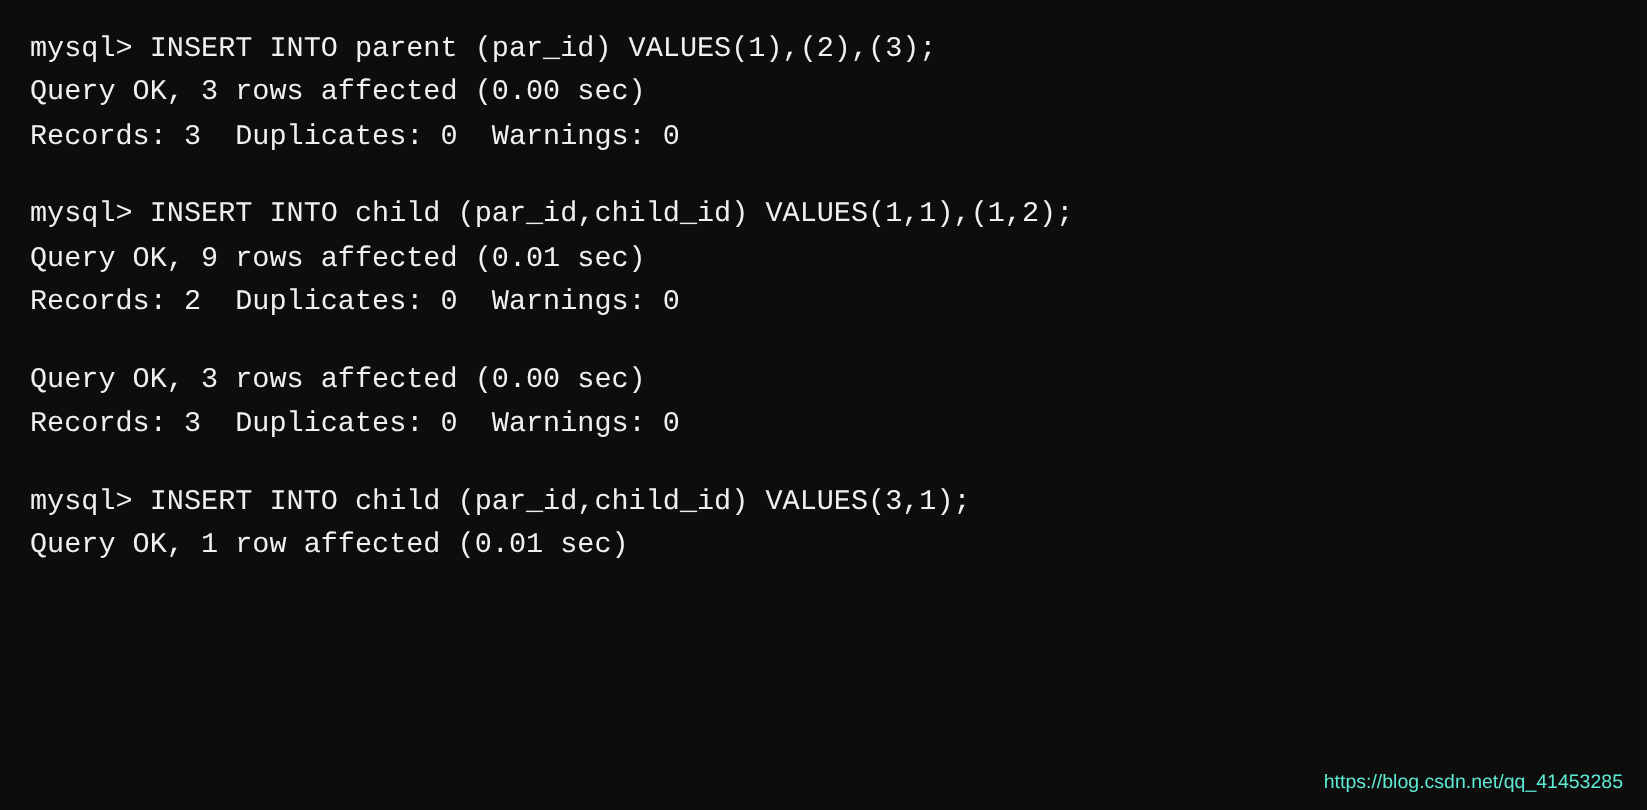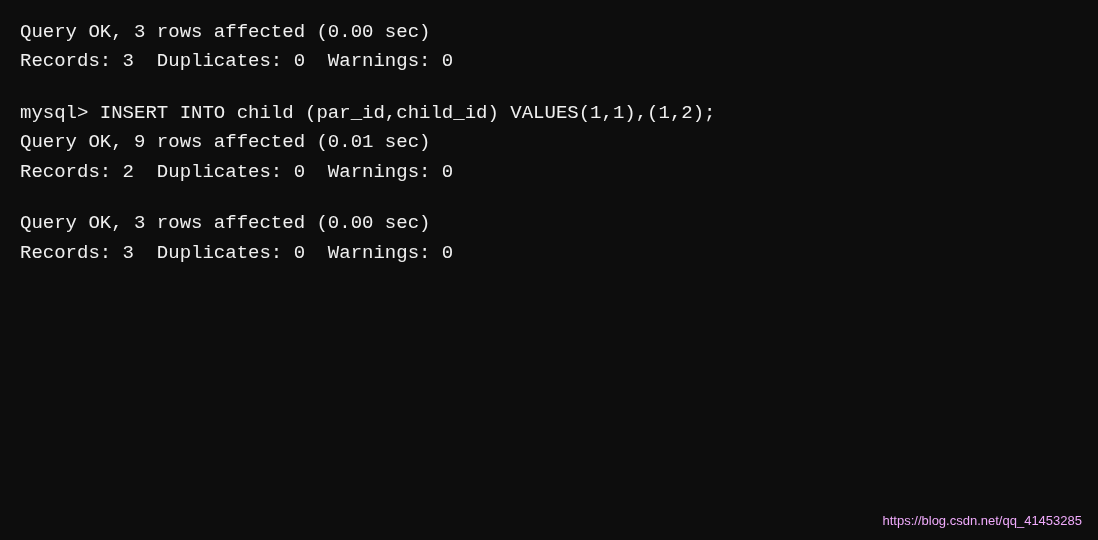--- a/index.html
+++ b/index.html
@@ -30,37 +30,42 @@
 
     .line {
       white-space: pre;
       display: block;
     }
 
     .watermark {
       position: absolute;
       bottom: 12px;
       right: 16px;
-      color: #f0abfc;
+      color: #5eead4;
       font-size: 13px;
       font-family: Arial, sans-serif;
     }
   </style>
 </head>
 <body>
 
 <div class="terminal">
 <div class="block">
+      <span class="line">mysql&gt; INSERT INTO parent (par_id) VALUES(1),(2),(3);</span>
       <span class="line">Query OK, 3 rows affected (0.00 sec)</span>
       <span class="line">Records: 3  Duplicates: 0  Warnings: 0</span>
     </div>
     <div class="block">
       <span class="line">mysql&gt; INSERT INTO child (par_id,child_id) VALUES(1,1),(1,2);</span>
       <span class="line">Query OK, 9 rows affected (0.01 sec)</span>
       <span class="line">Records: 2  Duplicates: 0  Warnings: 0</span>
     </div>
     <div class="block">
       <span class="line">Query OK, 3 rows affected (0.00 sec)</span>
       <span class="line">Records: 3  Duplicates: 0  Warnings: 0</span>
     </div>
+    <div class="block">
+      <span class="line">mysql&gt; INSERT INTO child (par_id,child_id) VALUES(3,1);</span>
+      <span class="line">Query OK, 1 row affected (0.01 sec)</span>
+    </div>
   </div>
 
 <div class="watermark">https://blog.csdn.net/qq_41453285</div>
 
 </body></html>

